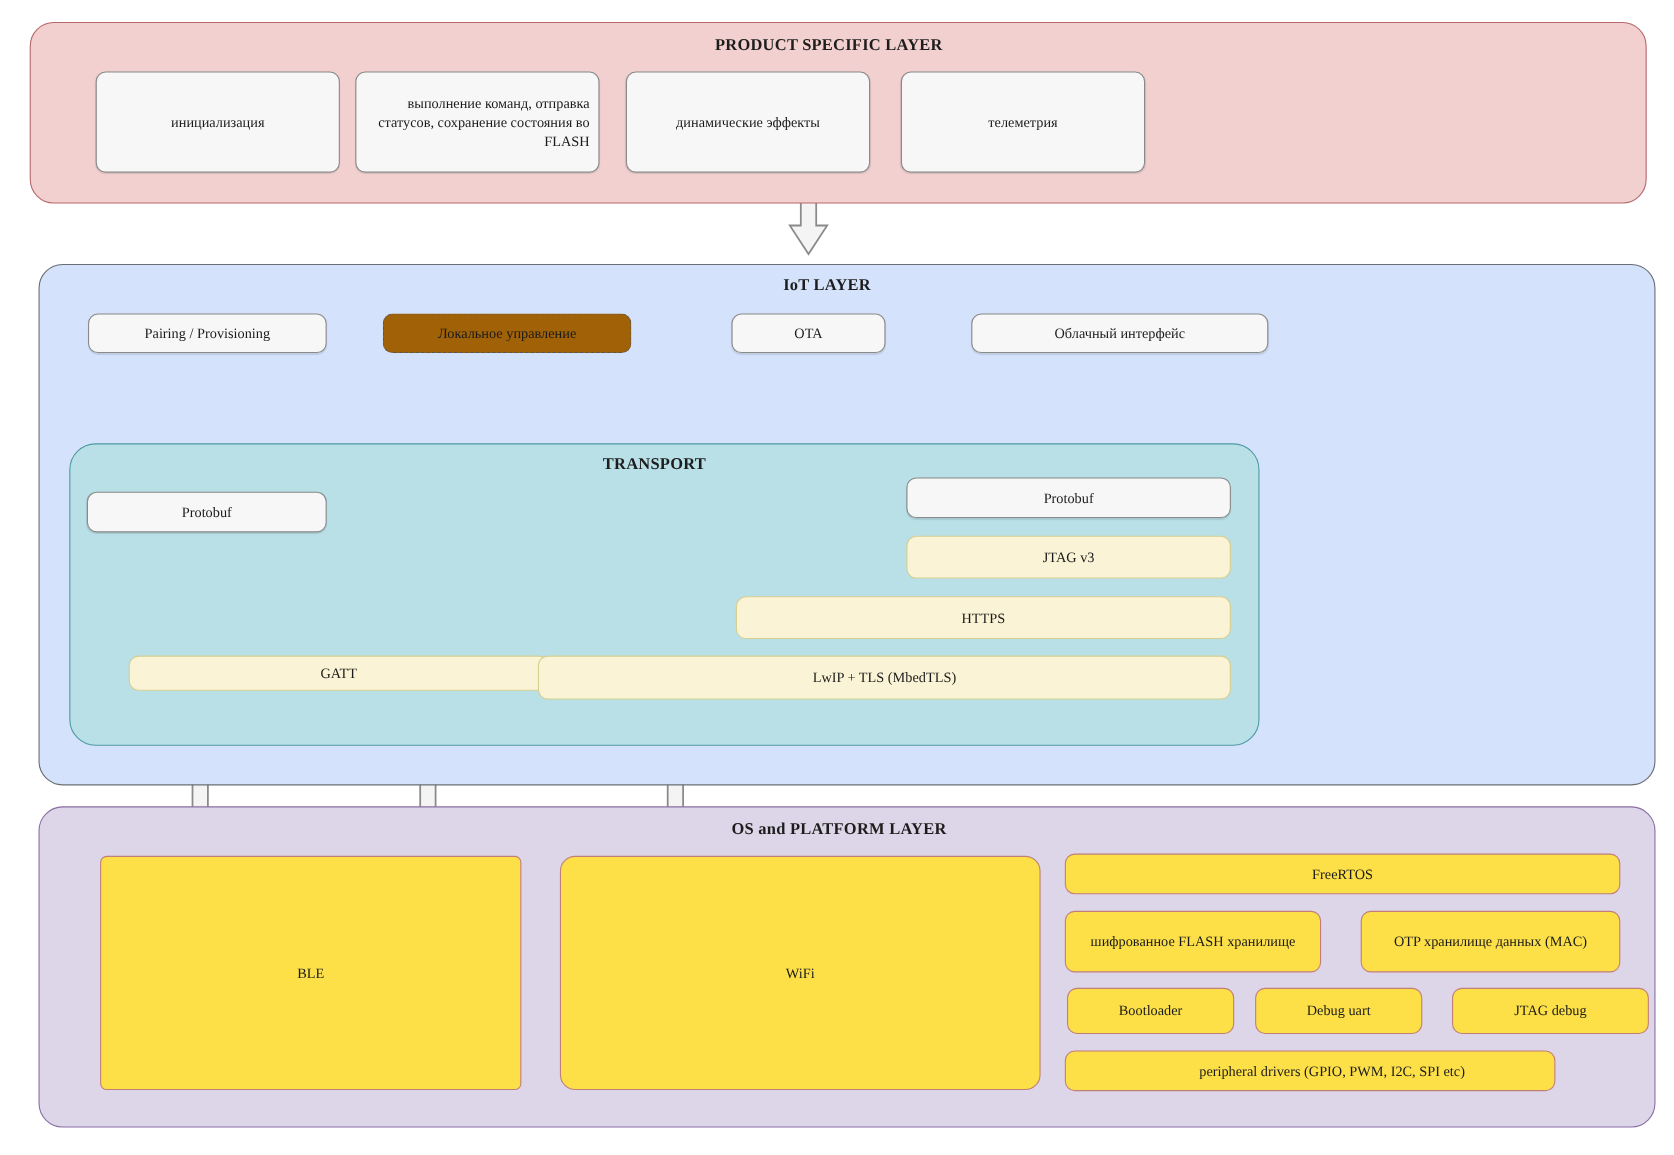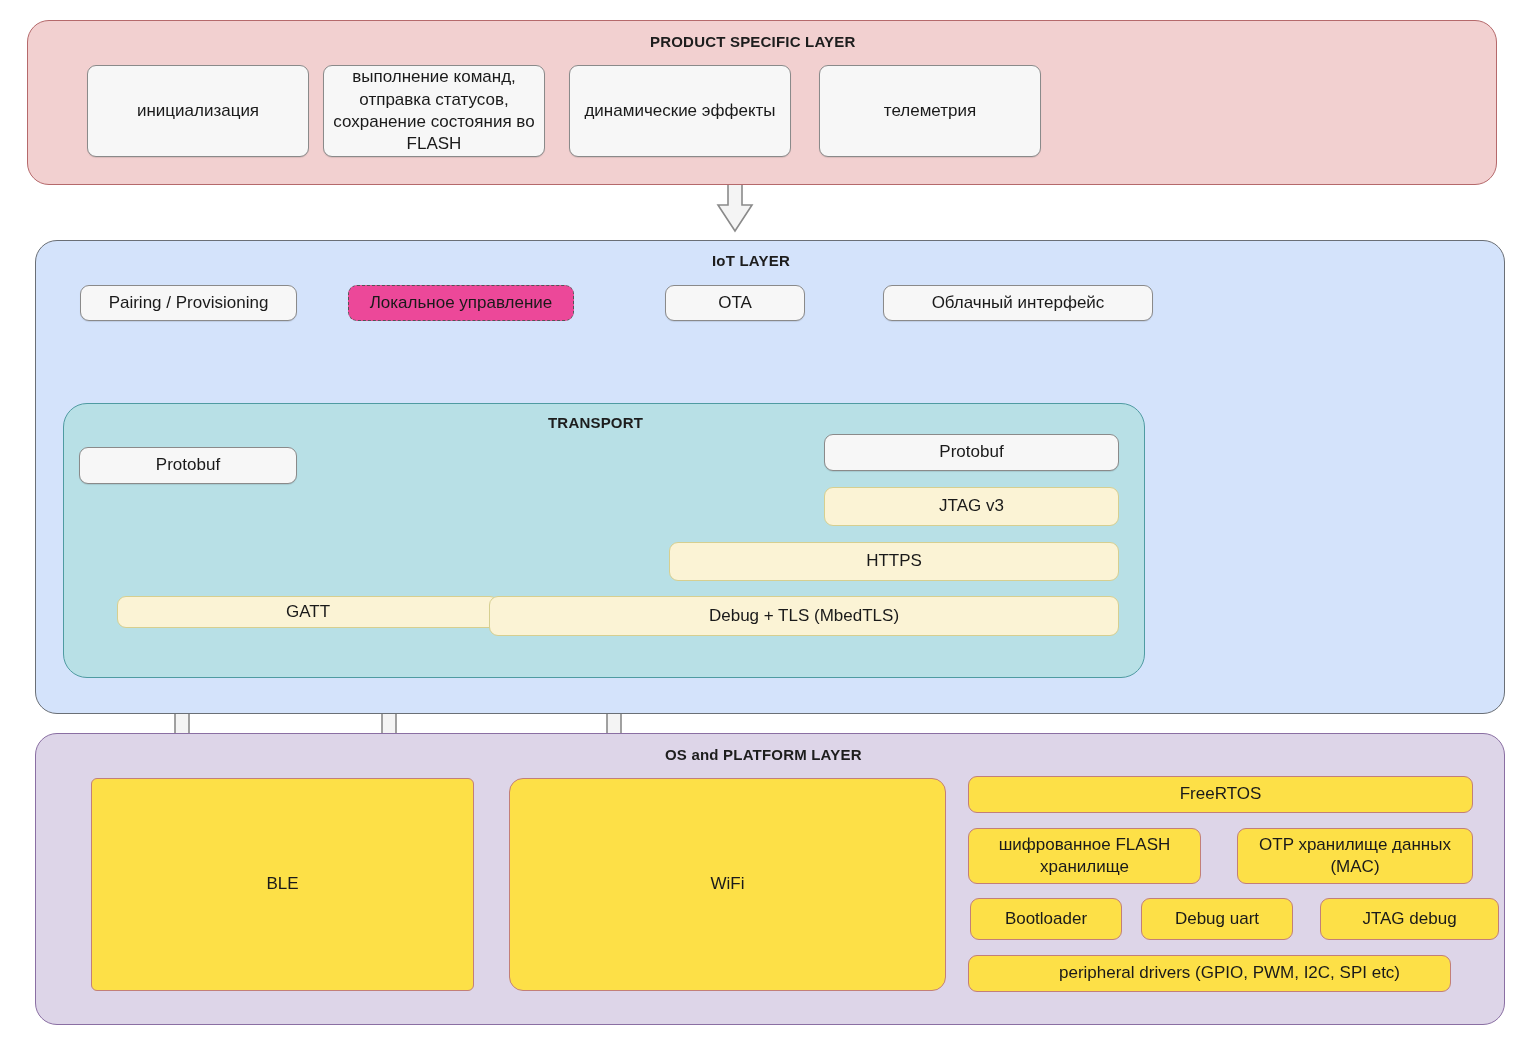--- a/index.html
+++ b/index.html
@@ -1,30 +1,30 @@
 <!DOCTYPE html>
 <html><head>
 <meta charset="utf-8">
 <style>
   html,body{margin:0;padding:0;background:#ffffff;}
   body{width:1522px;height:1050px;position:relative;overflow:hidden;
        font-family:"Liberation Sans","DejaVu Sans",sans-serif;color:#1a1a1a;}
-  #canvas{position:absolute;left:0;top:0;width:1522px;height:1050px;}
+  #canvas{position:absolute;left:0;top:0;width:1522px;height:1050px;font-family:Liberation Serif, serif;}
 
   .layer{position:absolute;box-sizing:border-box;border-radius:22px;}
   .layer-title{position:absolute;font-size:15px;font-weight:700;color:#1d1d1d;
                letter-spacing:.2px;white-space:nowrap;}
 
   .node{position:absolute;box-sizing:border-box;display:flex;align-items:center;
-        justify-content:center;text-align:center;border-radius:9px;
-        font-size:17px;line-height:1.32;padding:4px 8px;}
+        justify-content:center;text-align:right;border-radius:9px;
+        font-size:13px;line-height:1.32;padding:4px 8px;}
 
   .n-white{background:#f7f7f7;border:1.6px solid #8a8a8a;
            box-shadow:0 1px 1px rgba(0,0,0,.10);}
-  .n-white-dashed{background:#ec4899;border:1.8px dashed #555;}
+  .n-white-dashed{background:#a16207;border:1.8px dashed #555;}
   .n-yellow{background:#fbf3d5;border:1.6px solid #d6cf90;}
   .n-salmon{background:#fde047;border:1.6px solid #c27f79;}
 
   .layer-pink{background:#f2d0d0;border:1.6px solid #b5696b;}
   .layer-blue{background:#d4e3fb;border:1.6px solid #6a6f76;}
   .layer-purple{background:#ddd5e8;border:1.6px solid #8a6fa3;}
   .layer-teal{background:#b8e0e6;border:1.6px solid #4f9ba2;}
 
   .arrow{position:absolute;}
 </style>
@@ -90,21 +90,21 @@
   <div class="node n-white" style="left:79px;top:447px;width:218px;height:37px;">Protobuf</div>
 
   <div class="node n-white" style="left:824px;top:434px;width:295px;height:37px;">Protobuf</div>
 
   <div class="node n-yellow" style="left:824px;top:487px;width:295px;height:39px;">JTAG v3</div>
 
   <div class="node n-yellow" style="left:669px;top:542px;width:450px;height:39px;">HTTPS</div>
 
   <div class="node n-yellow" style="left:81px;top:596px;width:382px;height:32px;margin-left:36px;">GATT</div>
 
-  <div class="node n-yellow" style="left:489px;top:596px;width:630px;height:40px;">Debug + TLS (MbedTLS)</div>
+  <div class="node n-yellow" style="left:489px;top:596px;width:630px;height:40px;">LwIP + TLS (MbedTLS)</div>
 
   <div class="layer layer-purple" style="left:35px;top:733px;width:1470px;height:292px;">
   </div>
   <div class="layer-title" style="left:665px;top:746px;">OS and PLATFORM LAYER</div>
 
   <div class="node n-salmon" style="left:91px;top:778px;width:383px;height:213px;border-radius:6px;">BLE</div>
 
   <div class="node n-salmon" style="left:509px;top:778px;width:437px;height:213px;border-radius:14px;">WiFi</div>
 
   <div class="node n-salmon" style="left:968px;top:776px;width:505px;height:37px;">FreeRTOS</div>
@@ -112,15 +112,15 @@
   <div class="node n-salmon" style="left:968px;top:828px;width:233px;height:56px;">шифрованное FLASH хранилище</div>
 
   <div class="node n-salmon" style="left:1237px;top:828px;width:236px;height:56px;">OTP хранилище данных (MAC)</div>
 
   <div class="node n-salmon" style="left:970px;top:898px;width:152px;height:42px;">Bootloader</div>
 
   <div class="node n-salmon" style="left:1141px;top:898px;width:152px;height:42px;">Debug uart</div>
 
   <div class="node n-salmon" style="left:1320px;top:898px;width:179px;height:42px;">JTAG debug</div>
 
-  <div class="node n-salmon" style="left:968px;top:955px;width:483px;height:37px;padding-left:48px;">peripheral drivers (GPIO, PWM, I2C, SPI etc)</div>
+  <div class="node n-salmon" style="left:968px;top:955px;width:446px;height:37px;padding-left:48px;">peripheral drivers (GPIO, PWM, I2C, SPI etc)</div>
 
 </div>
 
 </body></html>

